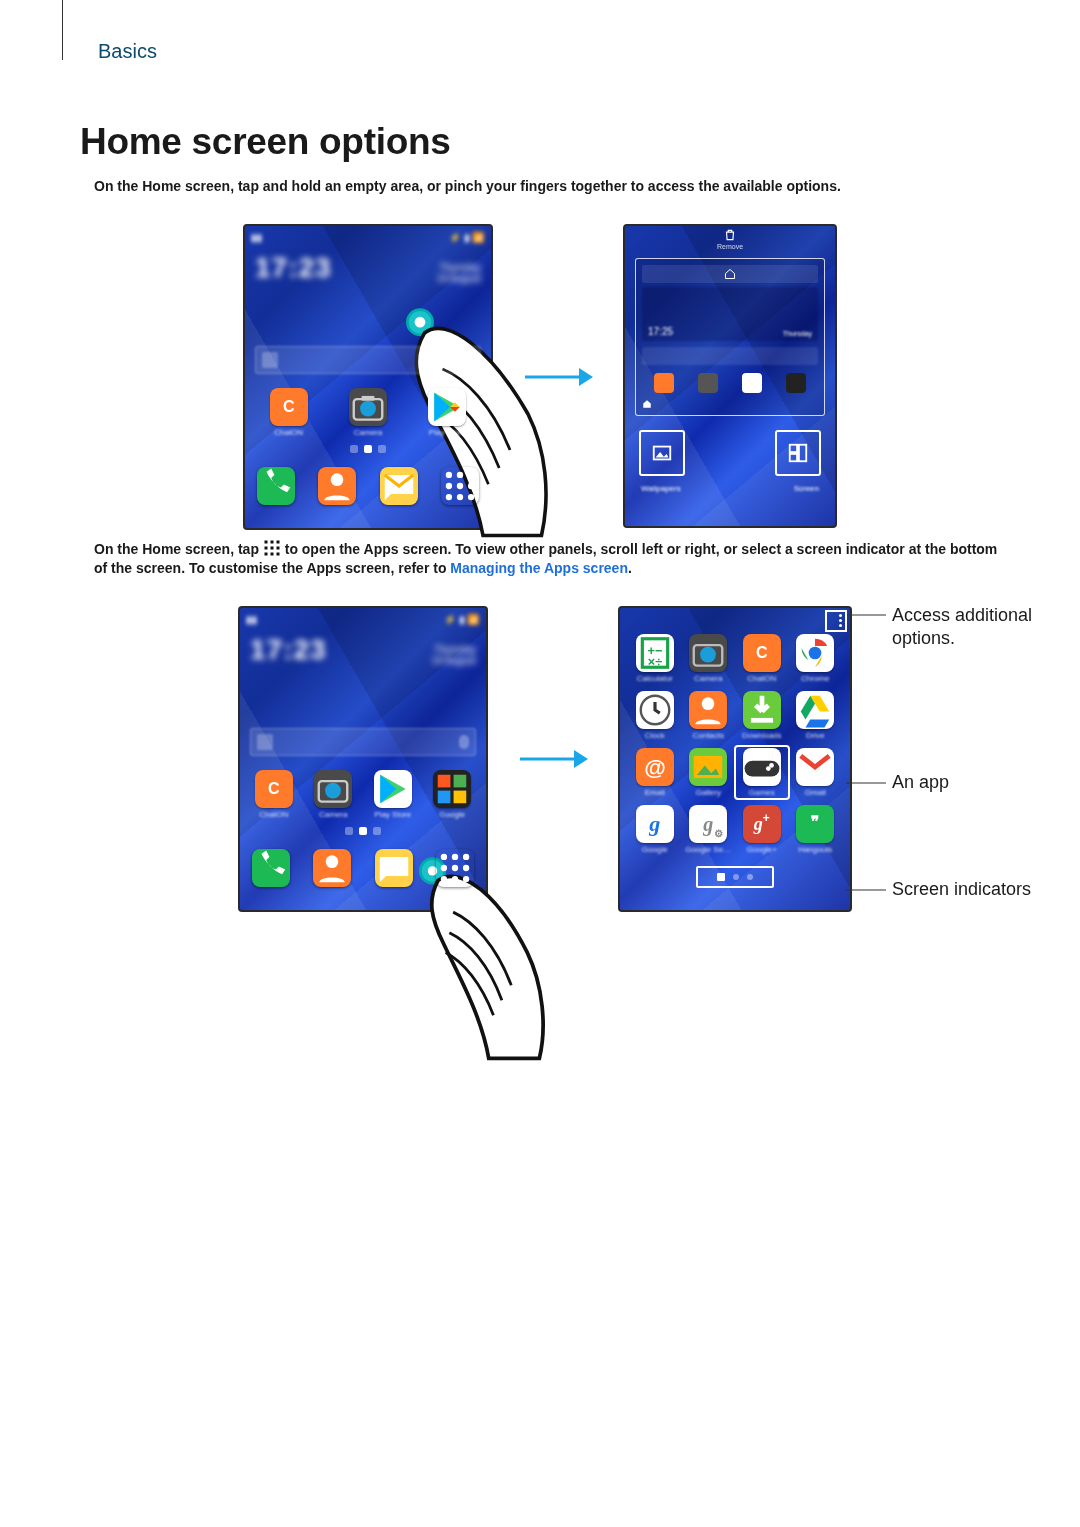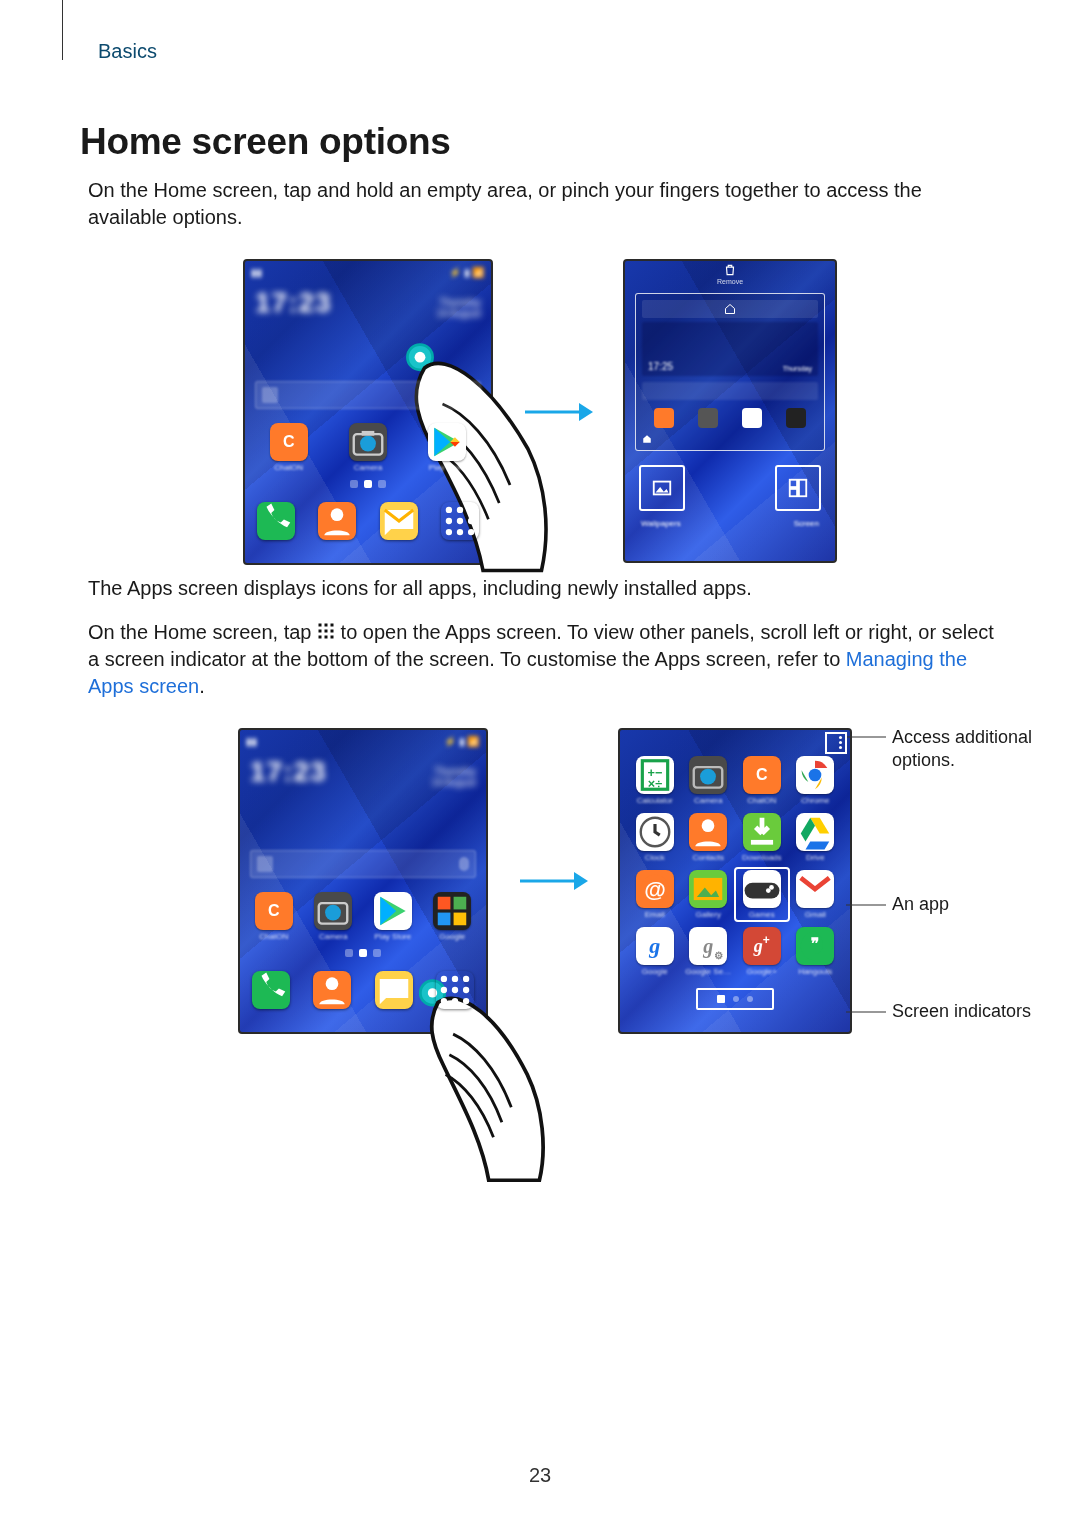--- a/index.html
+++ b/index.html
@@ -34,24 +34,24 @@
     margin: 0 0 58px 18px;
     font-weight: 400;
   }
   h3.section {
     font-size: 37px;
     font-weight: 700;
     margin: 0 0 14px 0;
     letter-spacing: -0.3px;
   }
   p.body {
-    font-size: 20px;
+    font-size: 14px;
     line-height: 1.36;
-    margin: 0 0 16px 8px;
-    font-weight: 400;
+    margin: 0 0 16px 14px;
+    font-weight: 700;
   }
   h2.major {
     font-size: 36px;
     font-weight: 700;
     color: #c2185b;
     margin: 48px 0 16px 0;
   }
   a.link { color: #1e6fd9; text-decoration: none; }
   .ico-apps-inline {
     display: inline-block;
@@ -401,21 +401,20 @@
           </div>
         </div>
         <div style="display:flex;justify-content:space-between;padding:0 16px 6px 16px;color:#fff;font-size:8px;filter:blur(.8px);">
           <span>Wallpapers</span>
             <span>Screen</span>
         </div>
       </div>
     </div>
   </div>
 
-  <p class="body">The Apps screen displays icons for all apps, including newly installed apps.</p>
   <p class="body">
     <span>On the Home screen, tap </span><span class="ico-apps-inline">
       <svg viewBox="0 0 24 24">
           <g fill="#111">
             <rect x="2" y="2" width="4" height="4"></rect>
             <rect x="10" y="2" width="4" height="4"></rect>
             <rect x="18" y="2" width="4" height="4"></rect>
             <rect x="2" y="10" width="4" height="4"></rect>
             <rect x="10" y="10" width="4" height="4"></rect>
             <rect x="18" y="10" width="4" height="4"></rect>
@@ -714,14 +713,13 @@
       <svg style="position:absolute;left:228px;top:283px;" width="40" height="2">
           <line x1="0" y1="1" x2="40" y2="1" stroke="#333" stroke-width="1.2"></line>
         </svg>
 
       <div style="position:absolute;left:274px;top:-2px;width:200px;font-size:18px;line-height:1.25;">Access additional options.</div>
       <div style="position:absolute;left:274px;top:166px;width:200px;font-size:18px;">An app</div>
       <div style="position:absolute;left:274px;top:273px;width:200px;font-size:18px;">Screen indicators</div>
     </div>
   </div>
 
-  <div class="pagenum">23</div>
 </div>
 
 </body></html>

